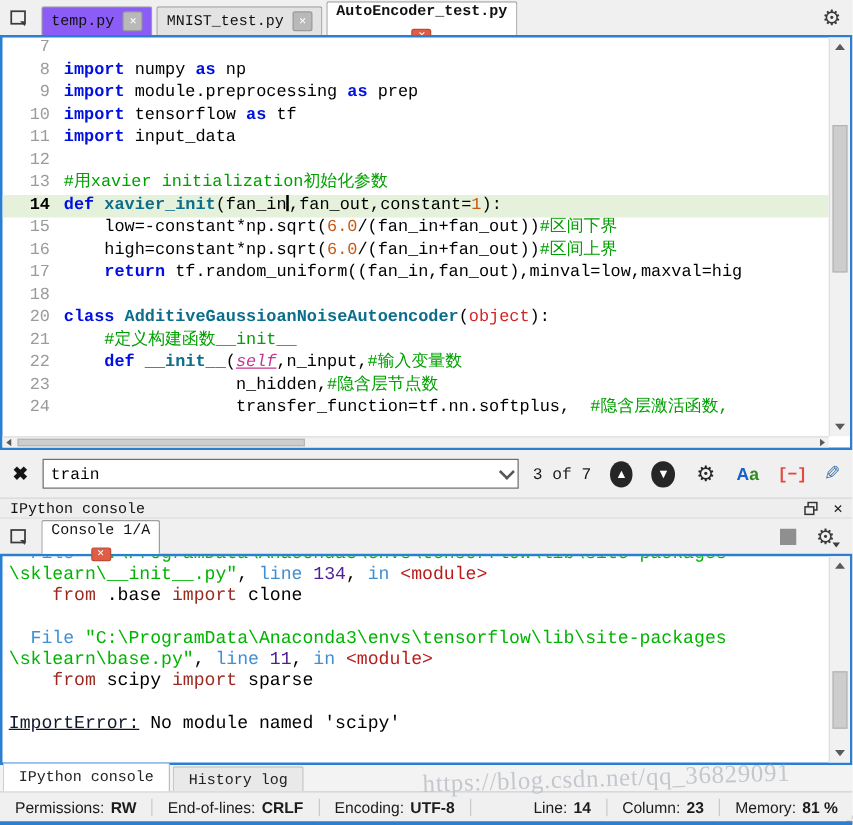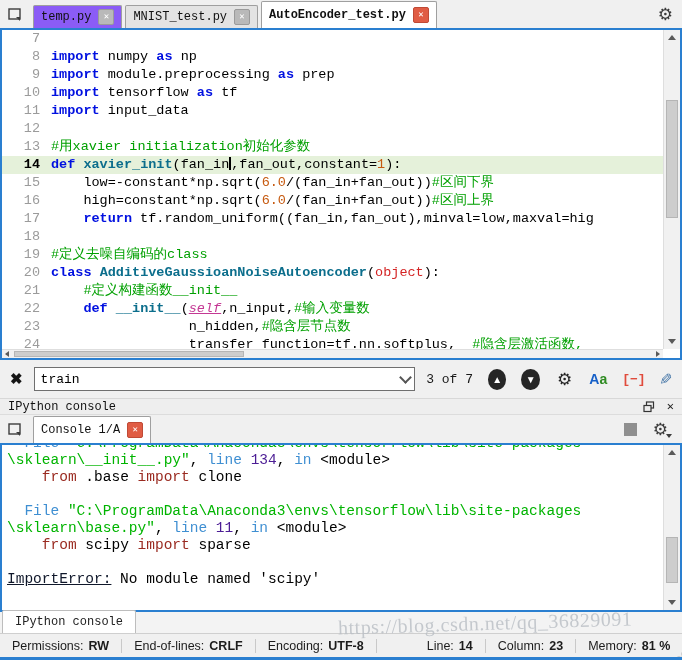--- a/index.html
+++ b/index.html
@@ -8,21 +8,21 @@
     background:#f0f0f0;font-family:"Liberation Sans",sans-serif;
   }
   
   .tabbar{position:absolute;left:0;top:0;right:0;height:28px;background:#f0f0f0;
     display:flex;align-items:flex-end;z-index:5;}
   .browse-btn{width:30px;height:26px;display:flex;align-items:center;justify-content:center;}
   .tab{height:22px;margin-left:3px;padding:0 7px;display:flex;align-items:center;gap:7px;
     background:#e3e3e3;border:1px solid #9f9f9f;border-bottom:none;border-radius:2px 2px 0 0;
     font:12px "Liberation Mono",monospace;color:#111;}
   .tab.bluish{background:#8b5cf6;}
-  .tab.active{background:#ffffff;height:26px;position:relative;z-index:7;font-weight:bold;}
+  .tab.active{background:#ffffff;height:26px;position:relative;z-index:7;font-weight:bold;flex-direction:column;}
   .close-box{width:14px;height:14px;border-radius:2px;display:flex;align-items:center;
     justify-content:center;font-size:9px;line-height:9px;color:#fff;}
   .close-gray{background:#b9b9b9;border:1px solid #9a9a9a;}
   .close-red{background:#e05c44;border:1px solid #c04a36;}
   .gear{font-size:17px;color:#3c3c3c;}
   .tabbar .gear{margin-left:auto;margin-right:9px;align-self:center;}
   
   .editor-pane{position:absolute;left:0;top:28px;width:682px;height:332px;box-sizing:border-box;
     border:2px solid #2a7fd0;background:#fff;z-index:6;}
   .code-scroll{position:absolute;left:0;top:0;right:17px;bottom:9px;overflow:hidden;}
@@ -83,21 +83,21 @@
   .gear-arrow{display:flex;align-items:flex-end;}
   .gear-arrow .mini-tri{width:0;height:0;border-left:3px solid transparent;border-right:3px solid transparent;border-top:4px solid #3c3c3c;margin-left:-2px;margin-bottom:2px;}
   .console-pane{position:absolute;left:0;top:443px;width:682px;height:169px;box-sizing:border-box;
     border:2px solid #2a7fd0;background:#fff;}
   .console-scroll{position:absolute;left:0;top:0;right:17px;bottom:0;overflow:hidden;}
   .console-inner{margin-top:-10px;padding-left:5px;}
   .con-row{height:17px;white-space:pre;font:14.5px/17px "Liberation Mono",monospace;}
   .ck-path{color:#00b400;}
   .ck-meta{color:#3f8fd2;}
   .ck-lnum{color:#4c1d95;}
-  .ck-mod{color:#000000;}
+  .ck-mod{color:#b91c1c;}
   .ck-kw2{color:#9a2a20;}
   .ck-err{color:#0f172a;text-decoration:underline;}
   .ck-p{color:#000;}
   
   .bottom-tabs{position:absolute;left:0;top:612px;width:682px;height:22px;background:#f3f3f3;
     display:flex;align-items:flex-end;padding-left:2px;box-sizing:border-box;border-bottom:1px solid #cfcfcf;}
   .btab{height:19px;padding:0 12px;font:12px "Liberation Mono",monospace;display:flex;align-items:center;
     background:#e9e9e9;border:1px solid #bdbdbd;border-bottom:none;border-radius:2px 2px 0 0;margin-right:2px;color:#222;}
   .btab.active{background:#fff;height:22px;}
   .status-bar{position:absolute;left:0;top:635px;width:682px;height:21px;background:#f0f0f0;
@@ -148,21 +148,20 @@
       <div class="code-row"><span class="gutter-num">9</span><span class="code-text"><span class="tk-kw">import</span><span class="tk-p"> module.preprocessing </span><span class="tk-kw">as</span><span class="tk-p"> prep</span></span></div>
       <div class="code-row"><span class="gutter-num">10</span><span class="code-text"><span class="tk-kw">import</span><span class="tk-p"> tensorflow </span><span class="tk-kw">as</span><span class="tk-p"> tf</span></span></div>
       <div class="code-row"><span class="gutter-num">11</span><span class="code-text"><span class="tk-kw">import</span><span class="tk-p"> input_data</span></span></div>
       <div class="code-row"><span class="gutter-num">12</span><span class="code-text"></span></div>
       <div class="code-row"><span class="gutter-num">13</span><span class="code-text"><span class="tk-com">#用xavier initialization初始化参数</span></span></div>
       <div class="code-row hl"><span class="gutter-num">14</span><span class="code-text"><span class="tk-kw">def</span><span class="tk-p"> </span><span class="tk-def">xavier_init</span><span class="tk-p">(fan_in</span><span class="caret"></span><span class="tk-p">,fan_out,constant=</span><span class="tk-num">1</span><span class="tk-p">):</span></span></div>
       <div class="code-row"><span class="gutter-num">15</span><span class="code-text"><span class="tk-p">    low=-constant*np.sqrt(</span><span class="tk-num">6.0</span><span class="tk-p">/(fan_in+fan_out))</span><span class="tk-com">#区间下界</span></span></div>
       <div class="code-row"><span class="gutter-num">16</span><span class="code-text"><span class="tk-p">    high=constant*np.sqrt(</span><span class="tk-num">6.0</span><span class="tk-p">/(fan_in+fan_out))</span><span class="tk-com">#区间上界</span></span></div>
       <div class="code-row"><span class="gutter-num">17</span><span class="code-text"><span class="tk-p">    </span><span class="tk-kw">return</span><span class="tk-p"> tf.random_uniform((fan_in,fan_out),minval=low,maxval=hig</span></span></div>
       <div class="code-row"><span class="gutter-num">18</span><span class="code-text"></span></div>
-      <div class="code-row"><span class="gutter-num">19</span><span class="code-text"><span class="tk-com">#定义去噪自编码的class</span></span></div>
       <div class="code-row"><span class="gutter-num">20</span><span class="code-text"><span class="tk-kw">class</span><span class="tk-p"> </span><span class="tk-def">AdditiveGaussioanNoiseAutoencoder</span><span class="tk-p">(</span><span class="tk-bi">object</span><span class="tk-p">):</span></span></div>
       <div class="code-row"><span class="gutter-num">21</span><span class="code-text"><span class="tk-p">    </span><span class="tk-com">#定义构建函数__init__</span></span></div>
       <div class="code-row"><span class="gutter-num">22</span><span class="code-text"><span class="tk-p">    </span><span class="tk-kw">def</span><span class="tk-p"> </span><span class="tk-def">__init__</span><span class="tk-p">(</span><span class="tk-self">self</span><span class="tk-p">,n_input,</span><span class="tk-com">#输入变量数</span></span></div>
       <div class="code-row"><span class="gutter-num">23</span><span class="code-text"><span class="tk-p">                 n_hidden,</span><span class="tk-com">#隐含层节点数</span></span></div>
       <div class="code-row"><span class="gutter-num">24</span><span class="code-text"><span class="tk-p">                 transfer_function=tf.nn.softplus,  </span><span class="tk-com">#隐含层激活函数,</span></span></div>
     </div>
   <div class="vscroll">
     <div class="sb-arrow" style="top:0;">
         <div class="tri-up"></div>
       </div>
@@ -254,20 +253,21 @@
       </div>
     <div class="v-thumb" style="top:92px;height:46px;"></div>
     <div class="sb-arrow" style="bottom:0;">
         <div class="tri-down"></div>
       </div>
   </div>
 </div>
 
 <div class="bottom-tabs">
     <div class="btab active">IPython console</div>
+    <div class="btab">History log</div>
   </div>
 
 <div class="status-bar">
     <div class="sb-item">
       <span class="sb-label">Permissions:</span>
       <span class="sb-value">RW</span>
     </div>
     <div class="sb-item">
       <span class="sb-label">End-of-lines:</span>
       <span class="sb-value">CRLF</span>

